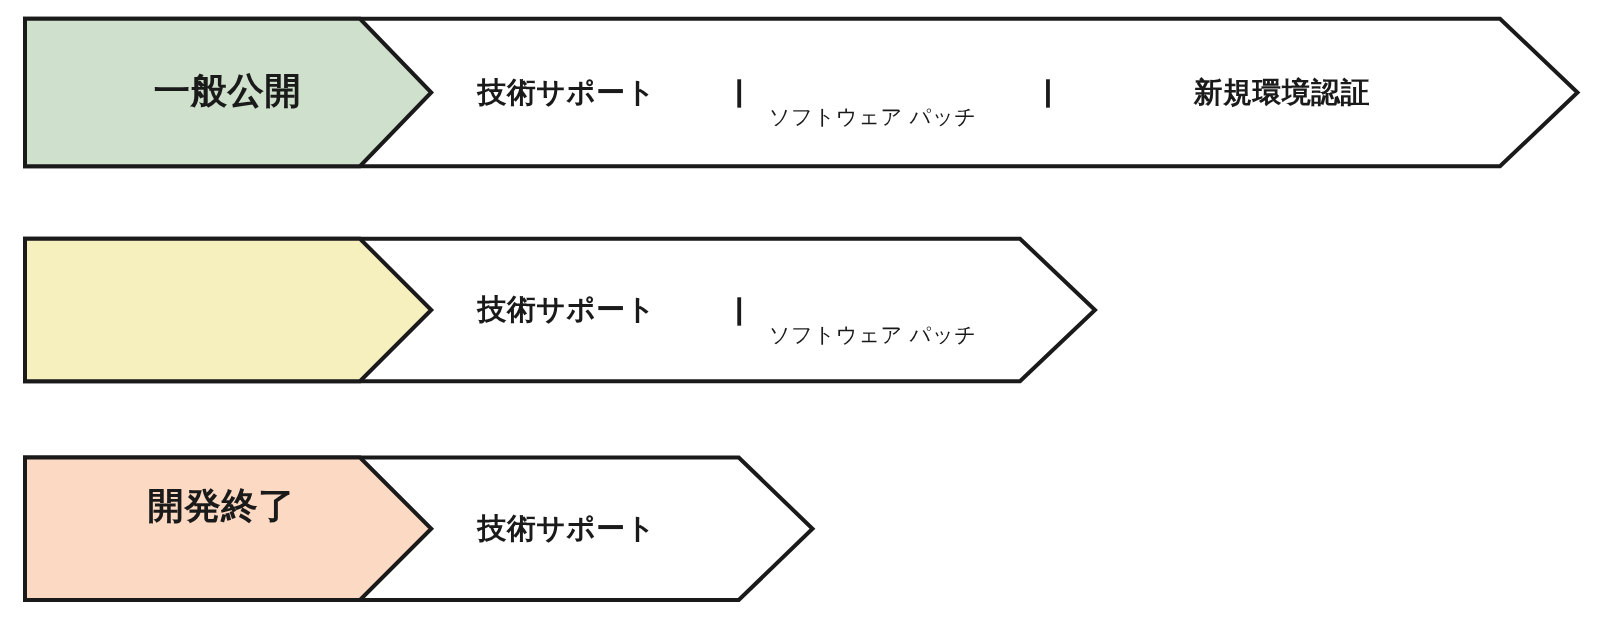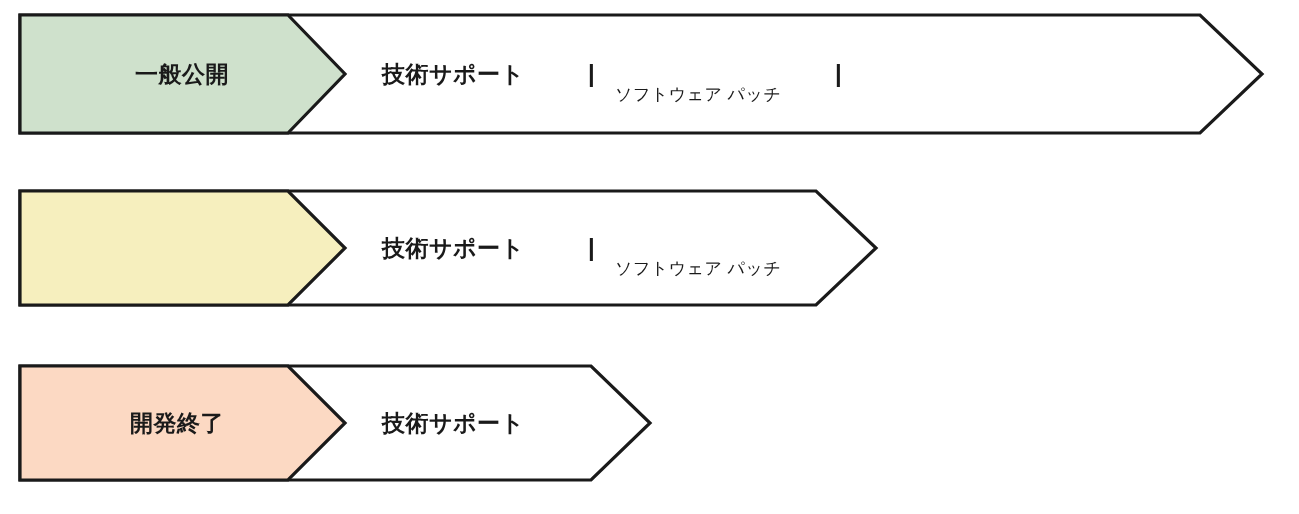--- a/index.html
+++ b/index.html
@@ -37,21 +37,21 @@
     height: 514px;
     pointer-events: none;
   }
   .lbl {
     position: absolute;
     white-space: nowrap;
     color: #1a1a1a;
     line-height: 1;
   }
   .stage-label {
-    font-size: 23px;
+    font-size: 29px;
     font-weight: bold;
     letter-spacing: 0.5px;
     transform: translate(-50%, -50%);
   }
   .item-strong {
     font-size: 23px;
     font-weight: bold;
     letter-spacing: 0.5px;
     transform: translateY(-50%);
     text-align: center;
@@ -96,22 +96,23 @@
     </svg>
   </div>
 
   <div class="labels">
 
     <div class="lbl stage-label" style="left:182px; top:74px;">一般公開</div>
     <div class="lbl item-strong" style="left:382px; top:74px;">技術サポート</div>
     <div class="lbl sep" style="left:588px; top:74px;">|</div>
     <div class="lbl item-small" style="left:615px; top:74px;">ソフトウェア パッチ</div>
     <div class="lbl sep" style="left:835px; top:74px;">|</div>
+    <div class="lbl item-strong" style="left:955px; top:74px;">新規環境認証</div>
 
     <div class="lbl item-strong" style="left:382px; top:248px;">技術サポート</div>
     <div class="lbl sep" style="left:588px; top:248px;">|</div>
     <div class="lbl item-small" style="left:615px; top:248px;">ソフトウェア パッチ</div>
 
-    <div class="lbl stage-label" style="left:177px; top:423px;">開発終了</div>
+    <div class="lbl stage-label" style="left:177px; top:407px;font-family:Liberation Mono, monospace;">開発終了</div>
     <div class="lbl item-strong" style="left:382px; top:423px;">技術サポート</div>
 
   </div>
 </div>
 
 </body></html>

